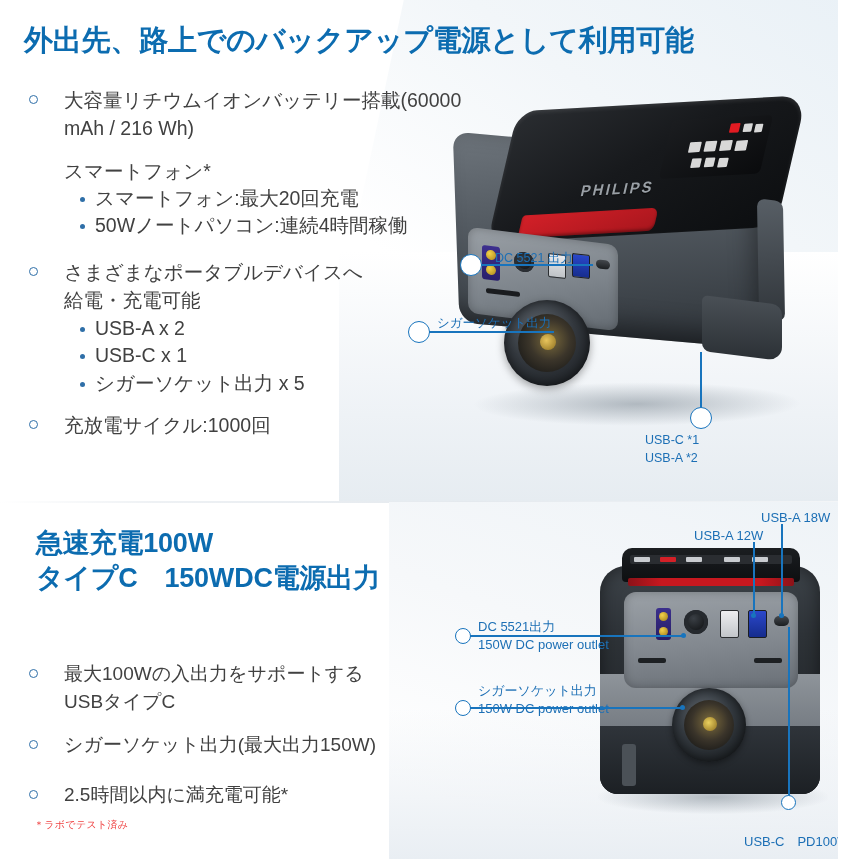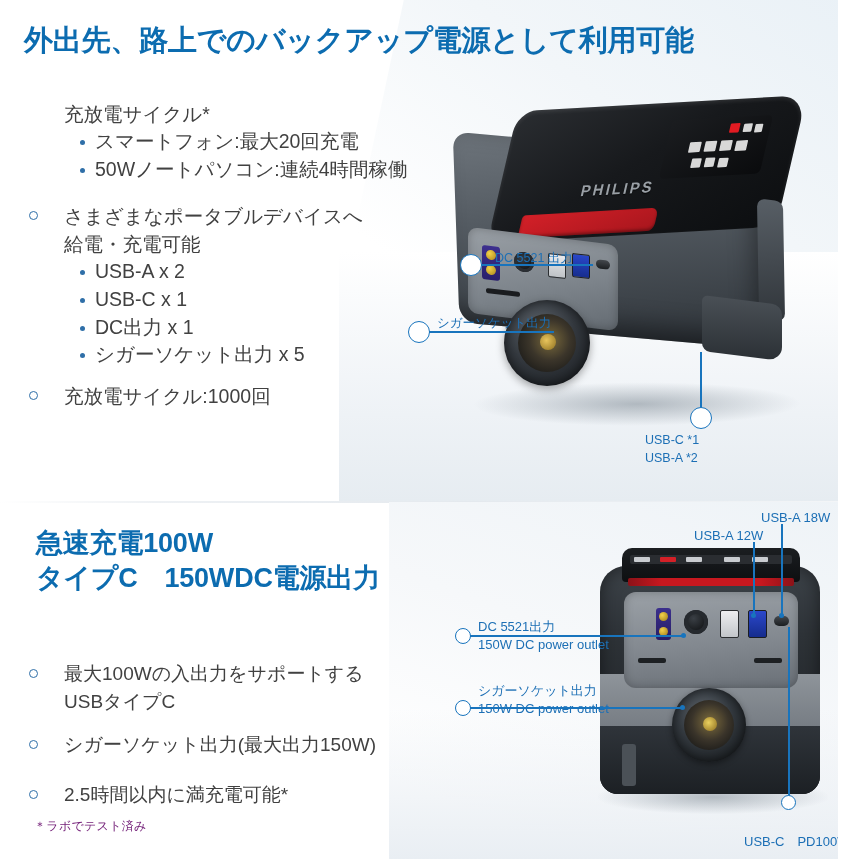--- a/index.html
+++ b/index.html
@@ -143,22 +143,22 @@
     width: 5px;
     height: 5px;
     border-radius: 50%;
     background: #2f6fa8;
   }
 
   .footnote {
     position: absolute;
     left: 34px;
     top: 818px;
-    color: #701a75;
-    font-size: 12px;
+    color: #ef4444;
+    font-size: 10px;
     letter-spacing: 0.3px;
   }
 
   
   .product { position: absolute; }
 
   
   #device-1 {
     left: 452px; top: 104px;
     width: 400px; height: 330px;
@@ -512,44 +512,47 @@
 
 <div id="page">
 
   <div class="section" id="section-top">
     <div class="wash wash-top"></div>
 
     <div class="heading" id="heading-1">外出先、路上でのバックアップ電源として利用可能</div>
 
     <div class="bullets" id="bullets-1">
 
+      <div class="b-item">
+        <span class="b-marker"></span>
+        <span class="b-text">大容量リチウムイオンバッテリー搭載(60000 mAh / 216 Wh)</span>
+      </div>
 
       <div class="b-gap-1"></div>
 
       <div class="sub-block">
-        <span class="sub-head">充放電サイクル*</span>
+        <span class="sub-head">スマートフォン*</span>
         <ul class="sub-list">
           <li>スマートフォン:最大20回充電</li>
           <li>50Wノートパソコン:連続4時間稼働</li>
         </ul>
       </div>
 
       <div class="b-gap-2"></div>
 
       <div class="b-item">
         <span class="b-marker"></span>
         <span class="b-text">さまざまなポータブルデバイスへ</span>
       </div>
 
       <div class="sub-block">
         <span class="sub-head">給電・充電可能</span>
         <ul class="sub-list">
           <li>USB-A x 2</li>
           <li>USB-C x 1</li>
-          <li>DC出力 x 1</li>
           <li>シガーソケット出力 x 5</li>
         </ul>
       </div>
 
       <div class="b-gap-3"></div>
 
       <div class="b-item">
         <span class="b-marker"></span>
         <span class="b-text">充放電サイクル:1000回</span>
       </div>

